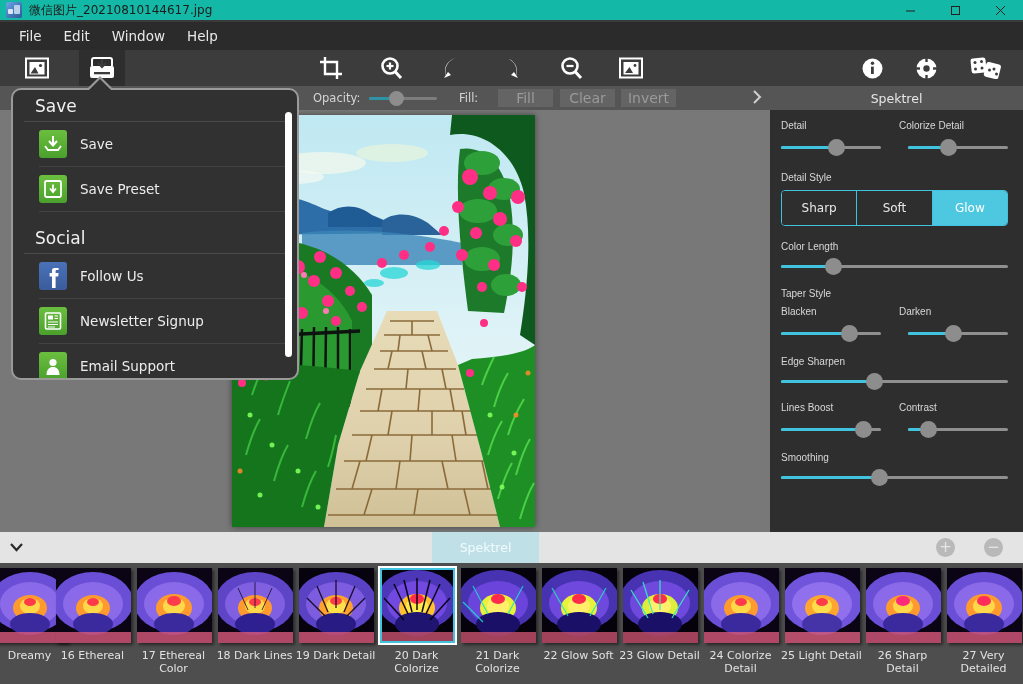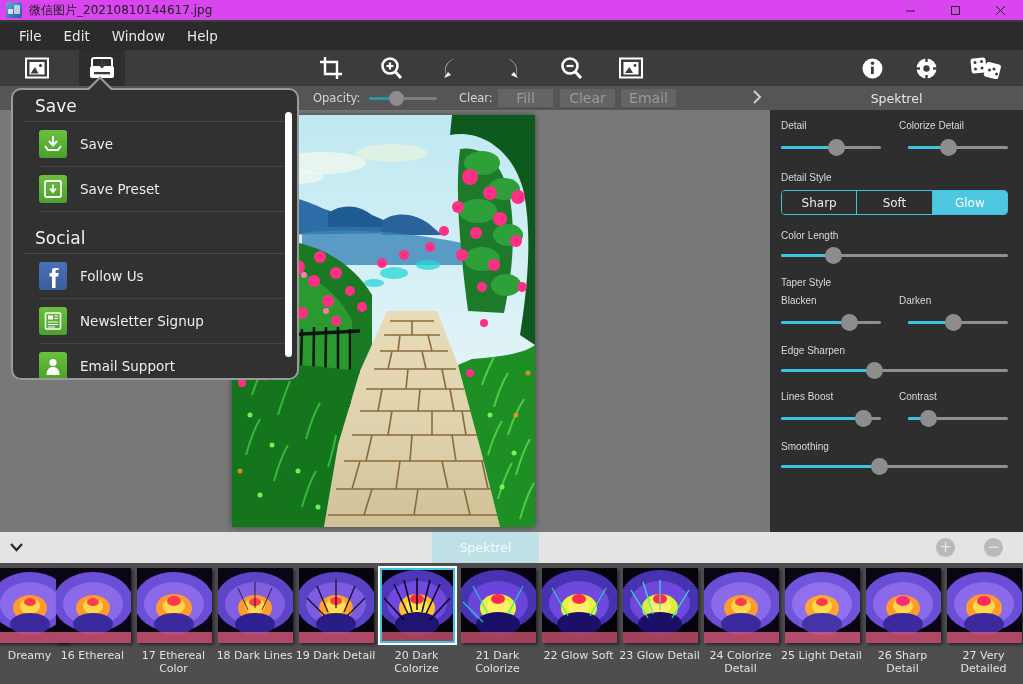--- a/index.html
+++ b/index.html
@@ -7,21 +7,21 @@
     width: 1023px; height: 684px;
     overflow: hidden;
     font-family: "Liberation Sans", sans-serif;
     background: #3a3a3a;
   }
   #app { position: relative; width: 1023px; height: 684px; }
 
   
   .titlebar {
     position: absolute; top: 0; left: 0; width: 1023px; height: 20px;
-    background: #d946ef; display: flex; align-items: center;
+    background: #14b8a6; display: flex; align-items: center;
   }
   .title-icon {
     width: 16px; height: 16px; margin-left: 6px; margin-right: 7px;
     border-radius: 2px;
     background:
       linear-gradient(135deg,#6aa8e8 0%,#4a7fc0 45%,#2d5a96 100%);
     position: relative; overflow: hidden; flex: none;
   }
   .title-icon:before {
     content:""; position:absolute; left:2px; top:7px; width:5px; height:5px;
@@ -121,21 +121,21 @@
   }
   .slider-row { position: relative; height: 16px; }
   .sl { position: absolute; height: 3px; top: 6px; }
   .sl .t { position:absolute; left:0; top:0; height:3px; width:100%;
            background:#8f8f8f; border-radius:2px; }
   .sl .f { position:absolute; left:0; top:0; height:3px;
            background:#3fc3de; border-radius:2px; }
   .sl .k { position:absolute; top:-7px; width:17px; height:17px;
            border-radius:50%; background:#8d8d8d; margin-left:-8px; }
   .seg {
-    display: flex; width: 227px; height: 25px; border-radius: 4px;
+    display: flex; width: 227px; height: 36px; border-radius: 4px;
     overflow: hidden; border: 1px solid #3fc3de;
   }
   .seg-item {
     flex: 1; display: flex; align-items: center; justify-content: center;
     font-size: 12px; color: #e9e9e9; background: #2e2e2e;
     border-right: 1px solid #3fc3de;
     font-family: "DejaVu Sans", sans-serif;
   }
   .seg-item:last-child { border-right: none; }
   .seg-item.on { background: #4ec8e0; color: #ffffff; }
@@ -384,24 +384,24 @@
     </div>
   </div>
 
   <div class="optbar">
     <div class="opt-label" style="left:313px">Opacity:</div>
     <div class="opt-slider" style="left:369px; width:68px">
       <div class="s-track"></div>
       <div class="s-fill" style="width:40%"></div>
       <div class="s-knob" style="left:40%"></div>
     </div>
-    <div class="opt-label" style="left:459px">Clear:</div>
+    <div class="opt-label" style="left:459px">Fill:</div>
     <div class="opt-btn" style="left:498px">Fill</div>
     <div class="opt-btn" style="left:560px">Clear</div>
-    <div class="opt-btn" style="left:621px">Email</div>
+    <div class="opt-btn" style="left:621px">Invert</div>
     <div class="opt-chev">
       <svg width="14" height="18" viewBox="0 0 14 18">
           <path d="M4 3 L10 9 L4 15" fill="none" stroke="#cfcfcf" stroke-width="2"></path>
         </svg>
     </div>
   </div>
 
   <div class="panel-title-bar">
     <span class="panel-title">Spektrel</span>
   </div>

